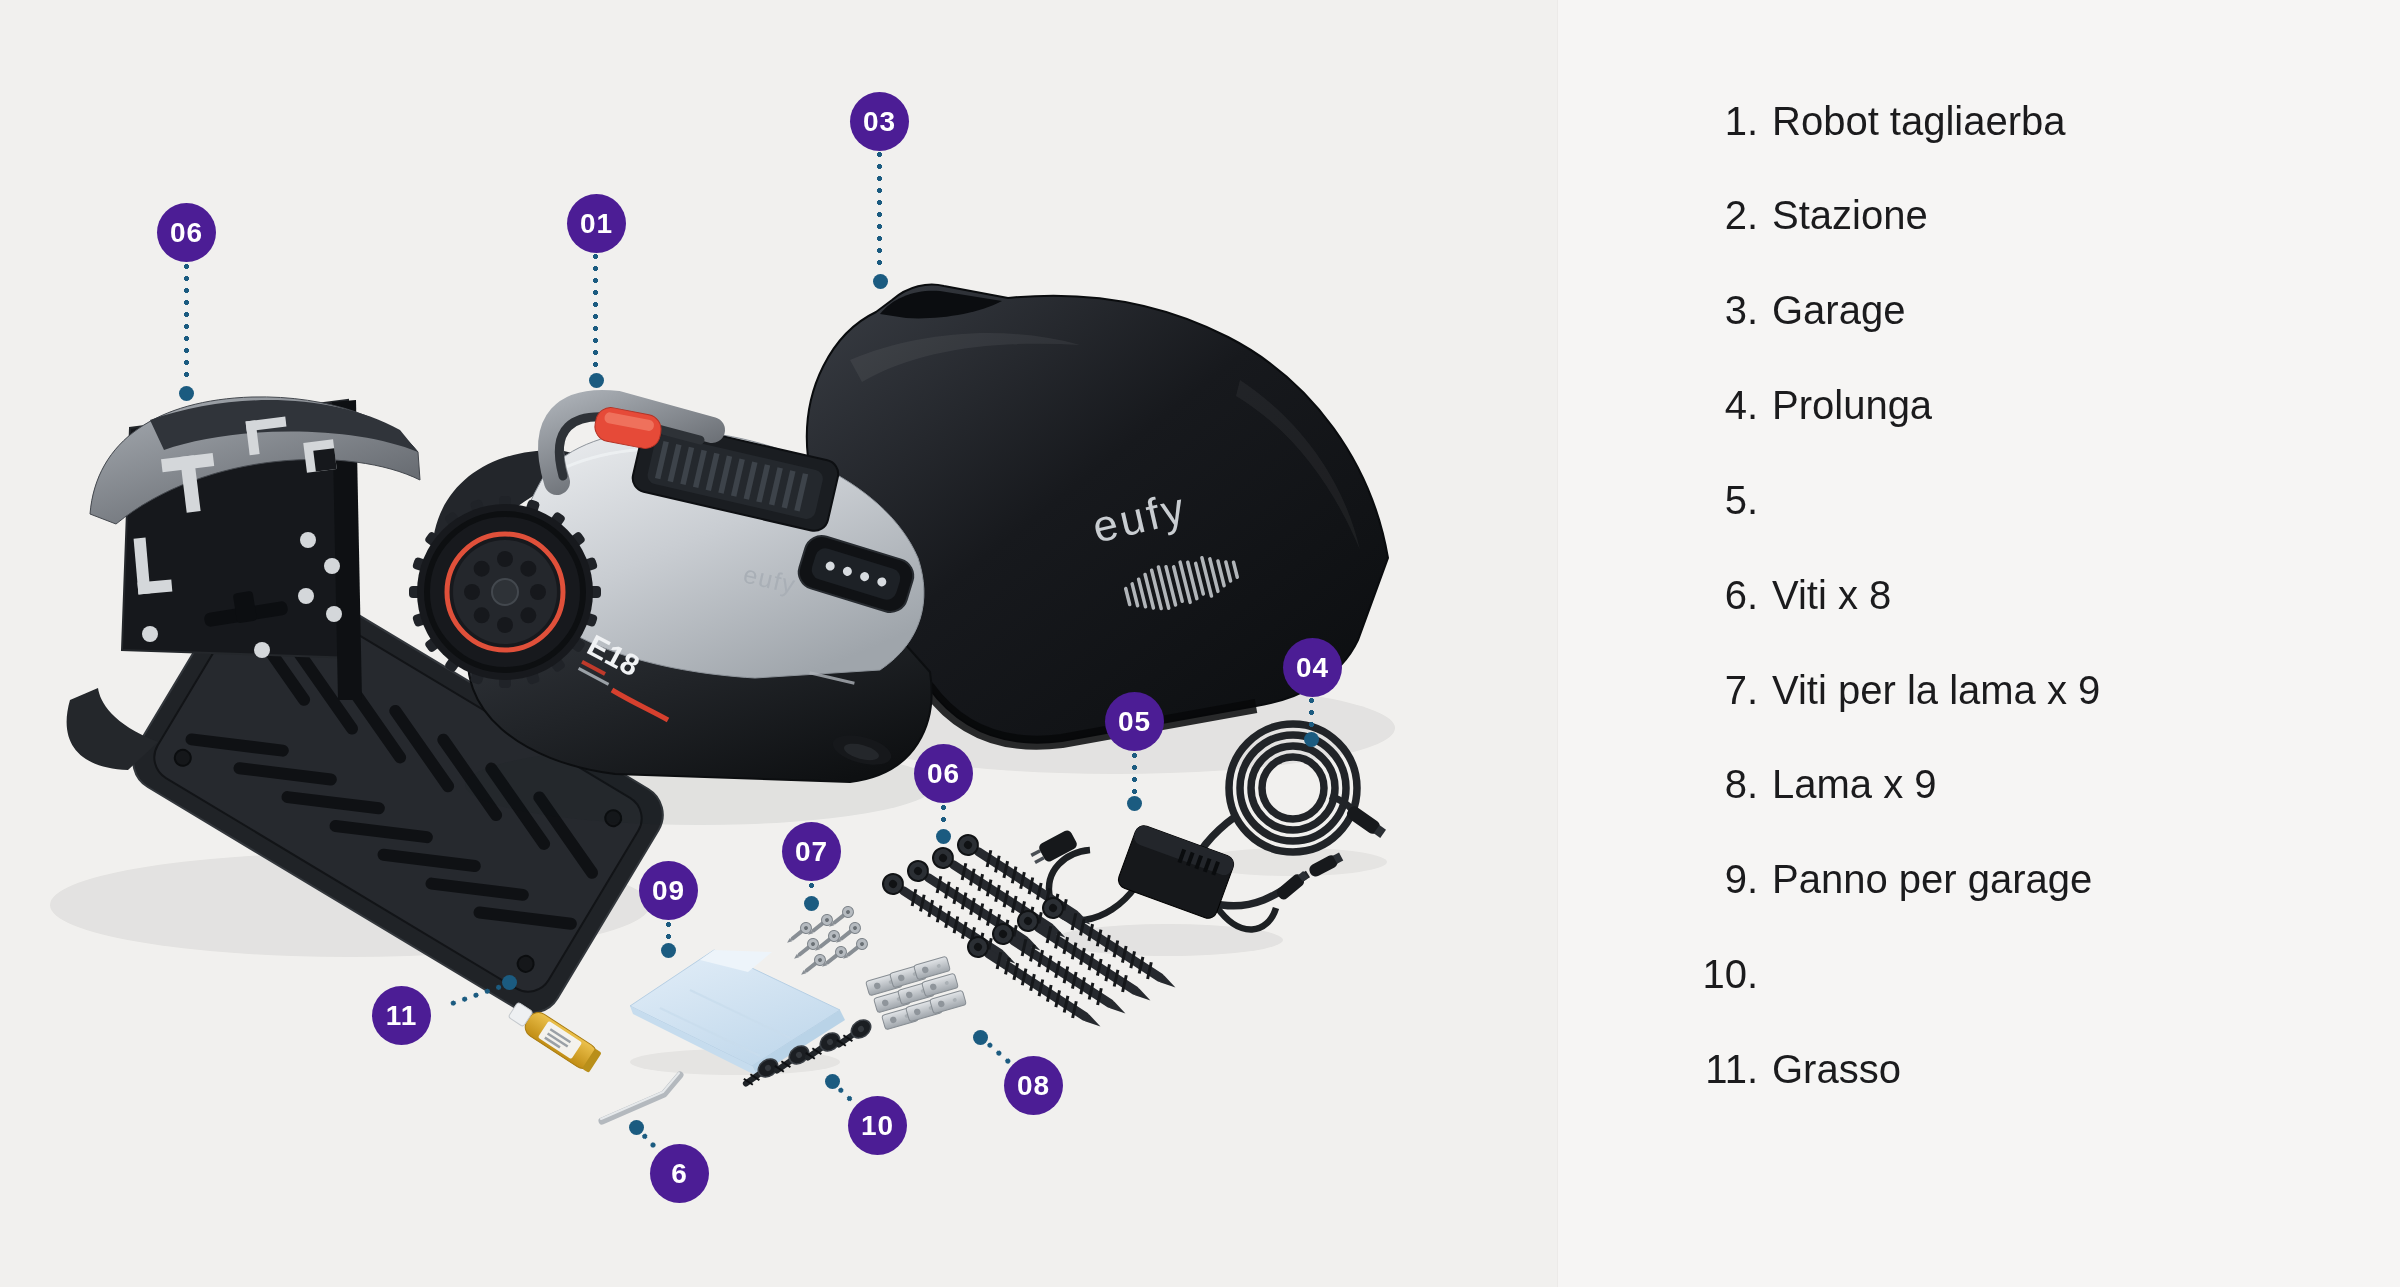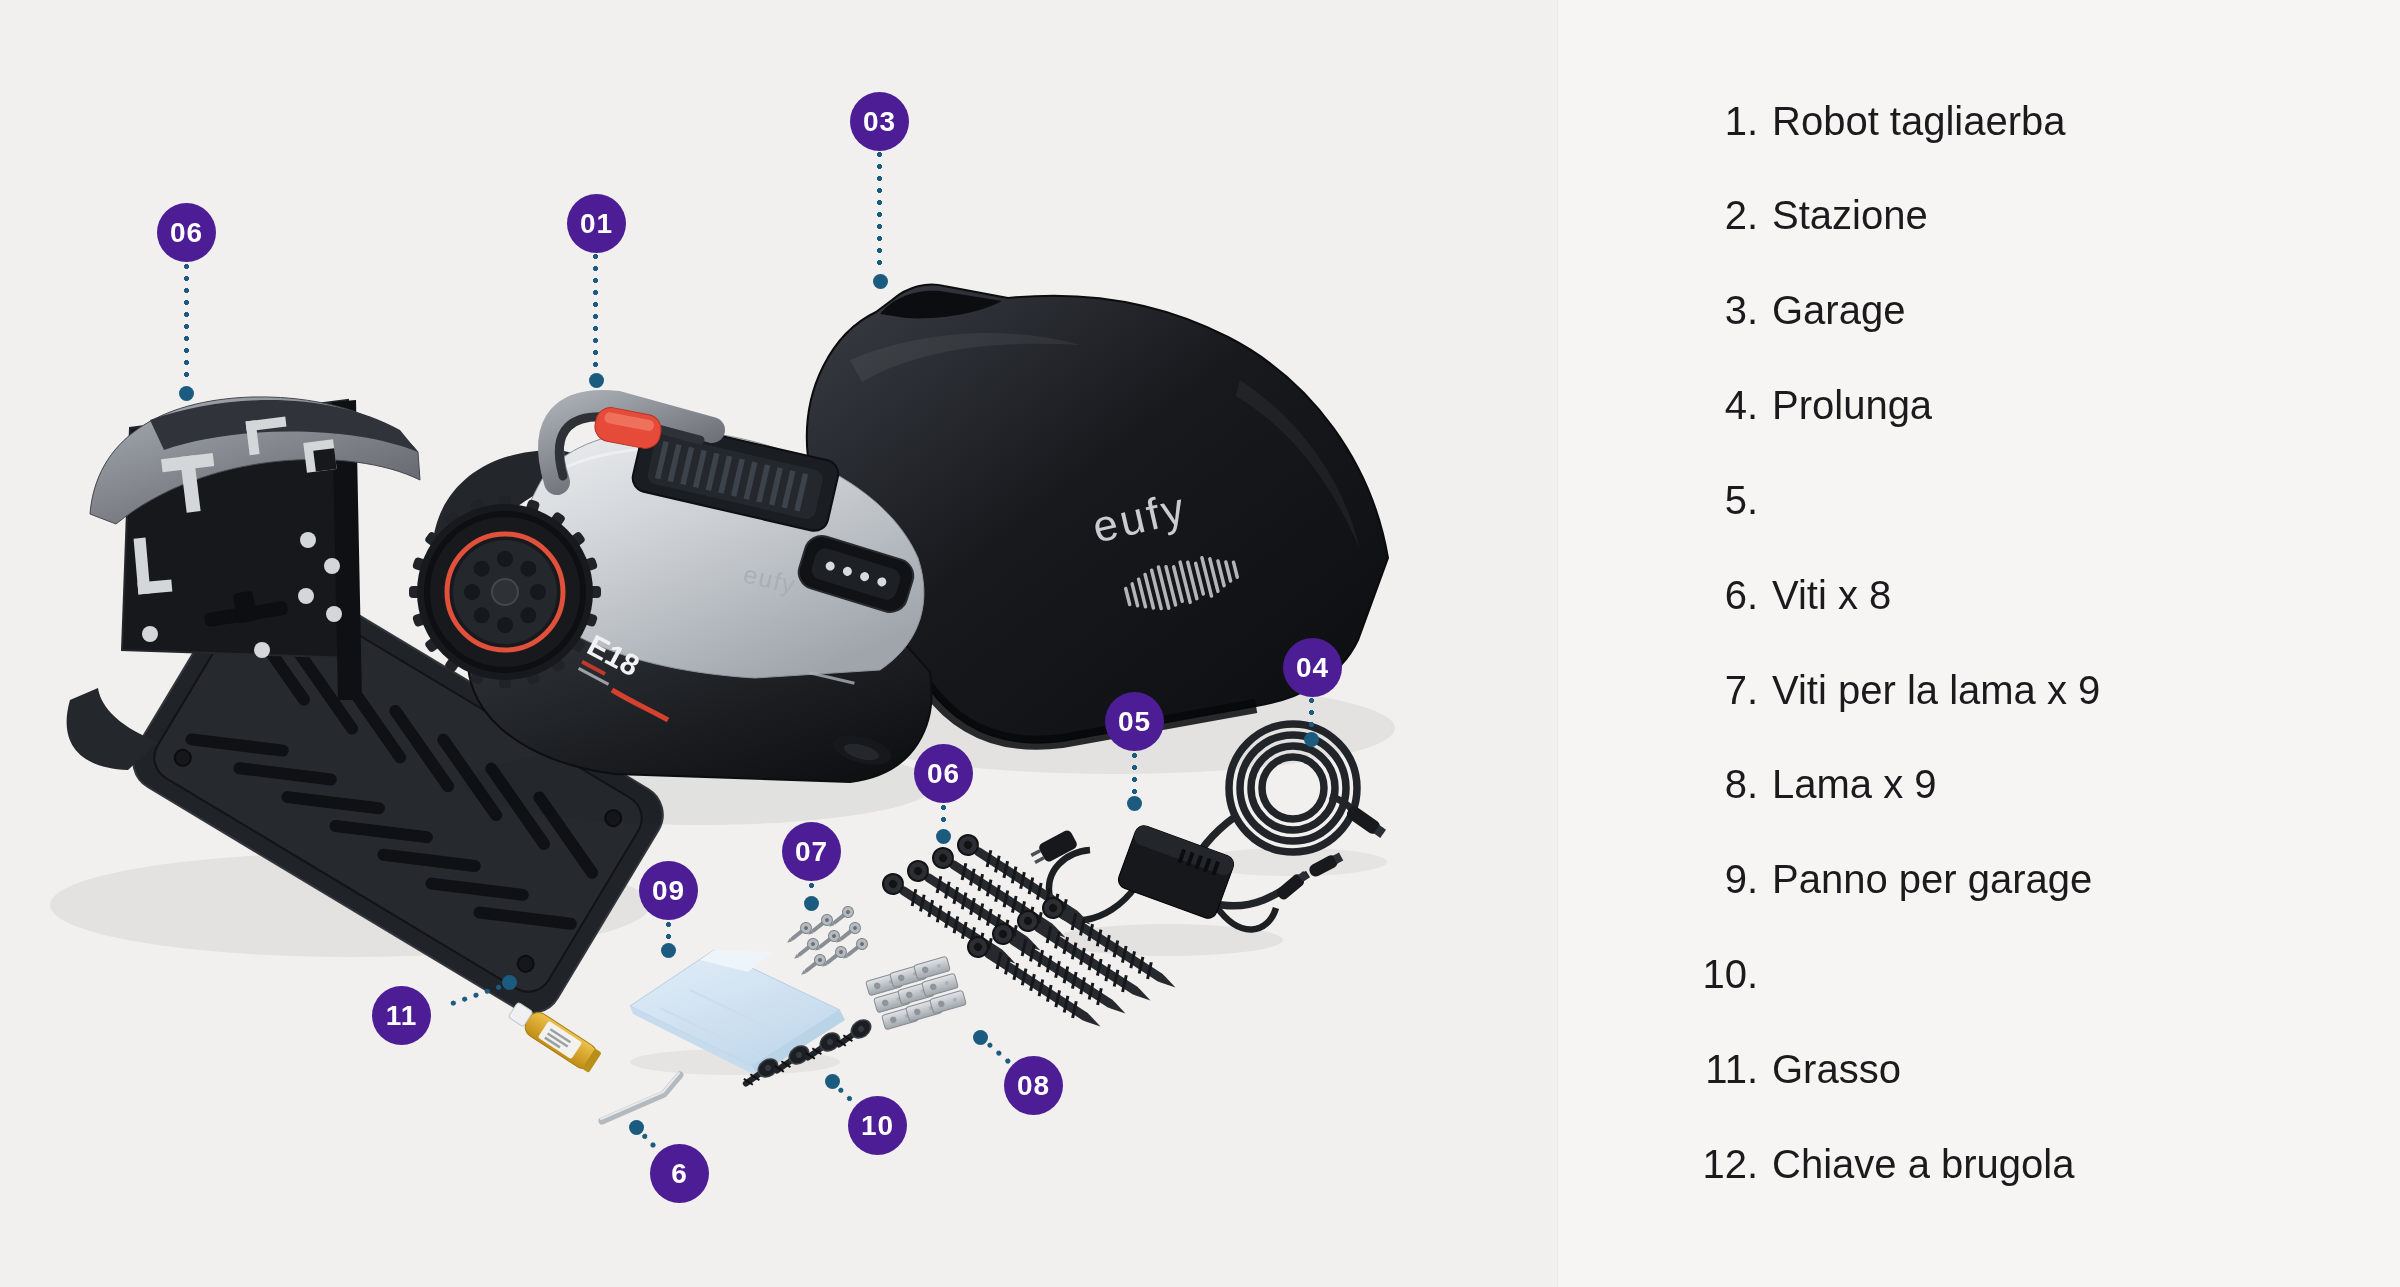--- a/index.html
+++ b/index.html
@@ -517,19 +517,15 @@
         <span class="num">9.</span>
         <span class="lbl">Panno per garage</span>
       </div>
     <div class="row" style="top:950px;">
         <span class="num">10.</span>
       </div>
     <div class="row" style="top:1045px;">
         <span class="num">11.</span>
         <span class="lbl">Grasso</span>
       </div>
-    <div class="row" style="top:1140px;">
-        <span class="num">12.</span>
-        <span class="lbl">Chiave a brugola</span>
-      </div>
   </div>
 
 </div>
 
 </body></html>

